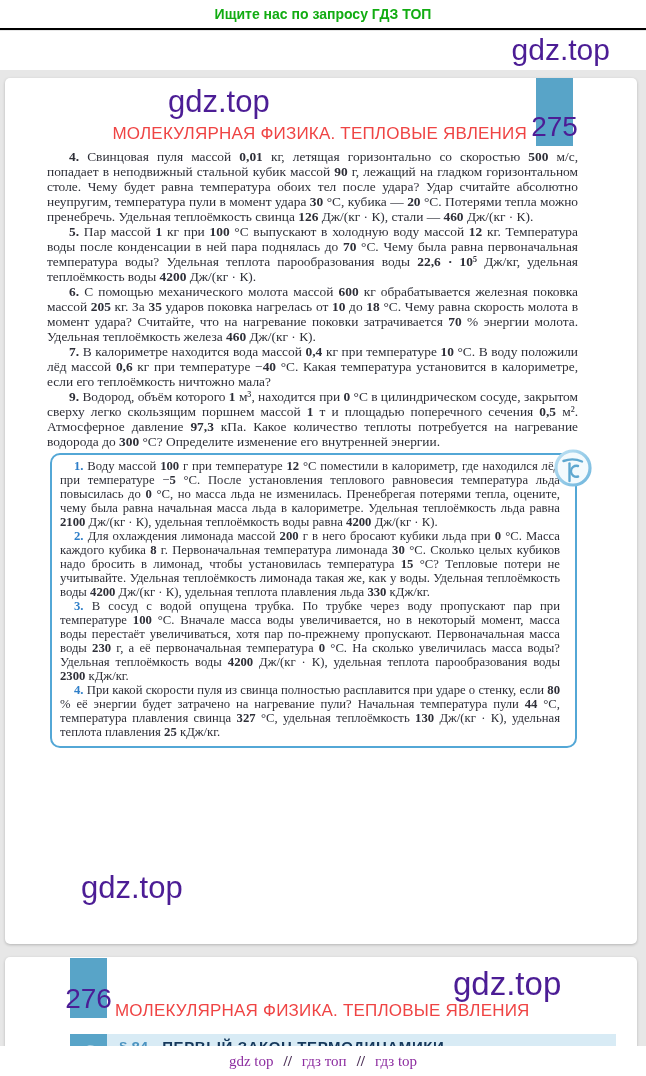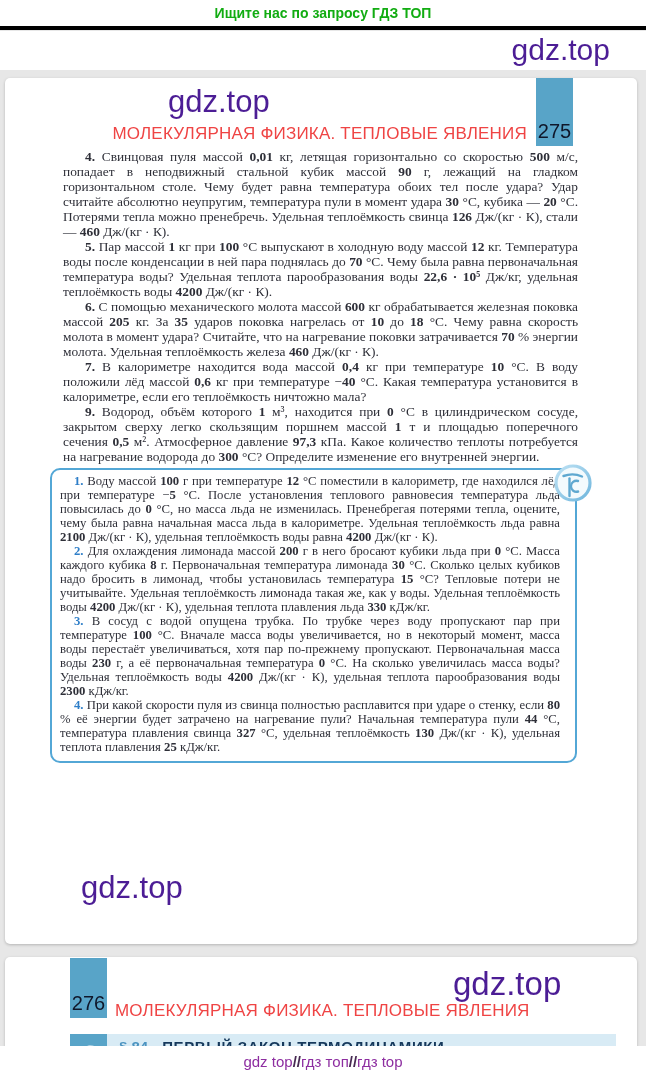--- a/index.html
+++ b/index.html
@@ -1,67 +1,67 @@
 <!DOCTYPE html>
 <html lang="ru"><head>
 <meta charset="utf-8">
 <style>
   * { margin:0; padding:0; box-sizing:border-box; }
   html,body { width:646px; height:1076px; overflow:hidden; }
   body { position:relative; background:#e7e7e7; font-family:"Liberation Sans",sans-serif; }
 
   
   .banner { position:absolute; top:0; left:0; width:646px; height:30px; background:#fff;
-            border-bottom:4px solid #000000; display:flex; align-items:center; justify-content:center; }
+            border-bottom:2px solid #000000; display:flex; align-items:center; justify-content:center; }
   .banner span { color:#12ac12; font-size:14px; font-weight:700; }
 
   
   .topband { position:absolute; top:31px; left:0; width:646px; height:39px; background:#fff; }
 
   .wm { font-family:"Liberation Sans",sans-serif; color:#4c1d95; font-weight:400; white-space:nowrap; }
   .wm-topband { position:absolute; top:2px; right:36px; font-size:30px; }
 
   .card { position:absolute; background:#fff; border-radius:5px; box-shadow:0 1px 3px rgba(0,0,0,.22); }
   .card1 { top:78px; left:5px; width:632px; height:866px; }
   .card2 { top:957px; left:5px; width:632px; height:94px; }
 
   .wm-card1 { position:absolute; top:6px; left:163px; font-size:31px; }
   .wm-card1-bot { position:absolute; top:792px; left:76px; font-size:31px; }
   .wm-card2 { position:absolute; top:8px; left:448px; font-size:33px; }
 
   .page-badge { background:#58a4c8; display:flex; align-items:flex-end; justify-content:center; }
   .badge275 { position:absolute; top:0; right:64px; width:37px; height:68px; }
   .badge276 { position:absolute; top:1px; left:65px; width:37px; height:60px; }
-  .page-badge span { color:#0f172a; font-size:20px; line-height:1; padding-bottom:5px; }
+  .page-badge span { color:#4c1d95; font-size:28px; line-height:1; padding-bottom:5px; }
 
   .hdr { position:absolute; color:#ef4444; font-size:17px; letter-spacing:.2px; white-space:nowrap; }
   .hdr275 { top:46px; right:110px; }
   .hdr276 { top:44px; left:110px; }
 
   .content { position:absolute; top:71px; left:42px; width:531px; }
   .prob { font-family:"Liberation Serif",serif; font-size:13.4px; line-height:15px;
-          text-align:justify; text-indent:22px; color:#2e2f38; hyphens:auto;margin-left:16px; }
+          text-align:justify; text-indent:22px; color:#2e2f38; hyphens:auto; }
   .prob .num, .prob b { font-weight:700; }
 
   .taskbox { position:relative; margin:4px 0 0 3px; width:527px;
              border:2px solid #53a7d6; border-radius:10px; padding:4px 15px 7px 8px; background:#fff; }
   .boxprob { font-family:"Liberation Serif",serif; font-size:12.7px; line-height:14px;
              text-align:justify; text-indent:14px; color:#2e2f38; hyphens:auto; }
   .boxprob .num { color:#2e7ec8; font-weight:700; }
 
   .box-icon { position:absolute; top:-7px; right:-18px; width:40px; height:40px; }
 
   .sectionbar { position:absolute; top:77px; left:65px; width:546px; height:42px;
                 background:#d8ebf5; display:flex; align-items:center; }
   .section-icon { width:37px; height:42px; background:#58a4c8; flex:0 0 37px; }
   .section-num { color:#4b93c0; font-size:15px; font-weight:700; margin:0 14px 18px 12px; }
   .section-title { color:#16395c; font-size:15px; font-weight:700; letter-spacing:.6px; margin-bottom:18px; white-space:nowrap; }
 
   .footer { position:absolute; top:1046px; left:0; width:646px; height:30px; background:#fff;
-            display:flex; align-items:center; justify-content:center; gap:0; z-index:5; }
+            display:flex; align-items:center; justify-content:center; gap:10px; z-index:5;font-family:Liberation Serif, serif; }
   .footer a { color:#8d2da0; font-size:15px; text-decoration:none; cursor:pointer; }
   .footer .sep { color:#472a52; font-size:15px; font-weight:700; }
 </style>
 </head>
 <body>
 
 <div class="banner">
   <span>Ищите нас по запросу ГДЗ ТОП</span>
 </div>
 

